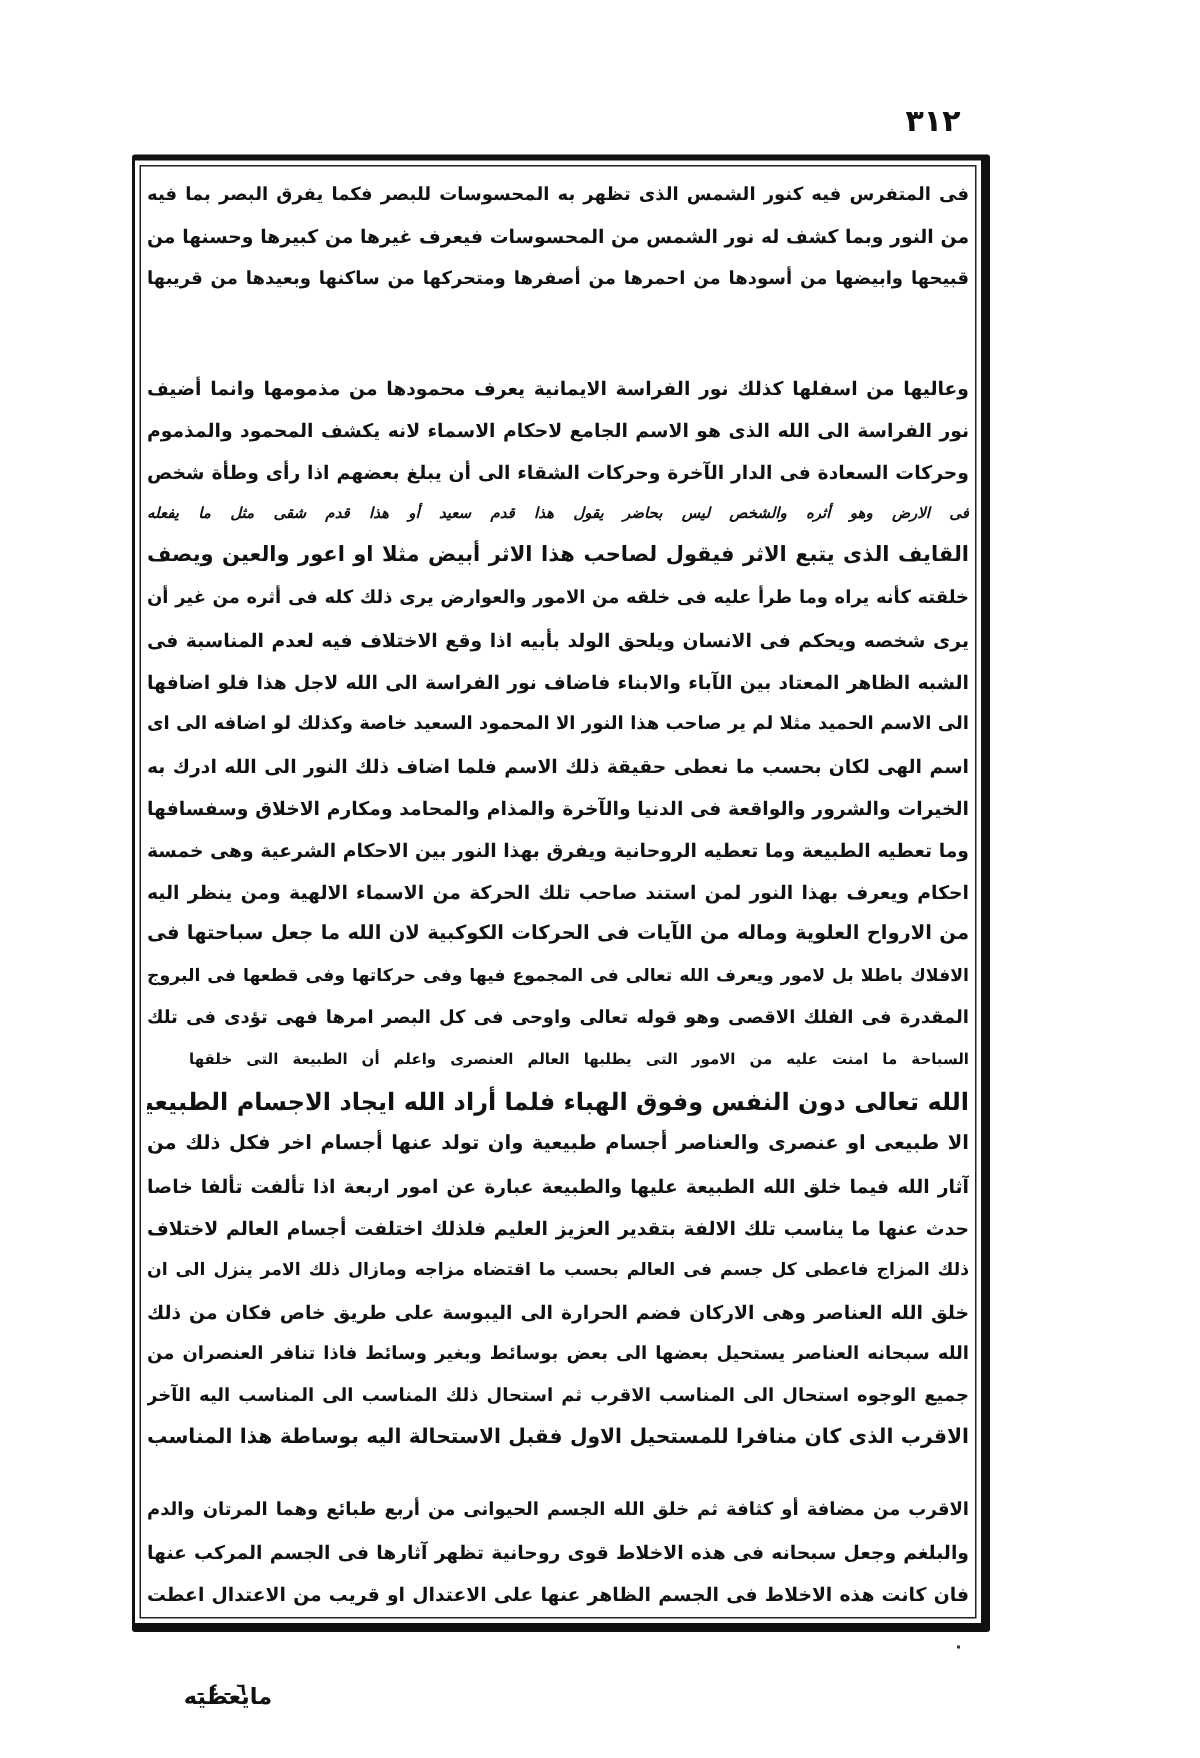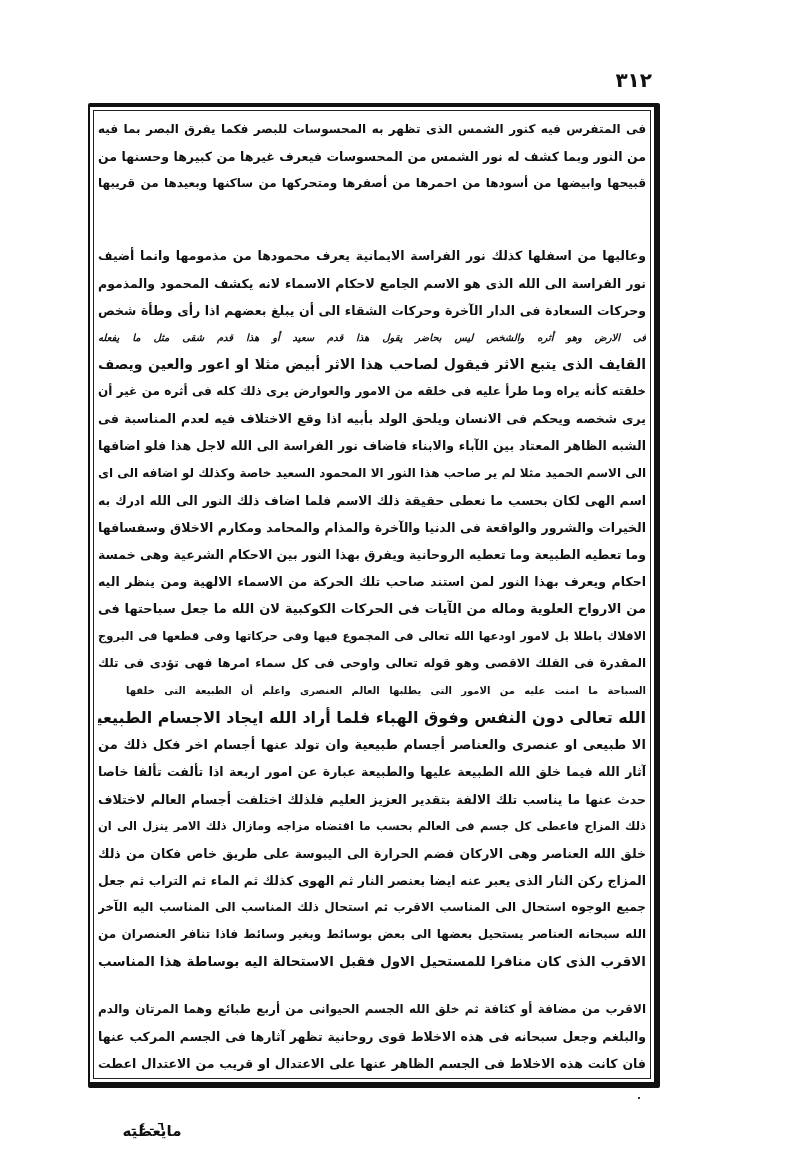--- a/index.html
+++ b/index.html
@@ -1,27 +1,27 @@
 <!DOCTYPE html>
 <html><head>
   <meta charset="utf-8">
   <style>
     html, body { margin: 0; padding: 0; background: #ffffff; }
     body { width: 800px; height: 1172px; position: relative; overflow: hidden;
            font-family: "DejaVu Sans", sans-serif; color: #111; }
-    .page-number { position: absolute; top: 68px; left: 592px; width: 60px; 
+    .page-number { position: absolute; top: 68px; left: 592px; width: 60px; text-align: center;
                    font-family: "DejaVu Sans", sans-serif; font-weight: bold; font-size: 20px; direction: rtl; }
     .frame { position: absolute; left: 88px; top: 103px; width: 572px; height: 985px;
              border-top: 4px solid #111; border-left: 2px solid #111;
              border-right: 6px solid #111; border-bottom: 6px solid #111; box-sizing: border-box;
              border-radius: 2px; }
     .frame-inner { position: absolute; left: 3px; top: 3px; right: 3px; bottom: 3px;
                    border: 1px solid #222; }
     .text-block { position: absolute; left: 8px; right: 8px; top: 8px; bottom: 6px;
-                  direction: rtl; display: flex; flex-direction: column; justify-content: center; }
+                  direction: rtl; display: flex; flex-direction: column; justify-content: flex-end; }
     .line { font-family: "DejaVu Sans", sans-serif; font-size: 16.5px; line-height: 38px; height: 38px;
             white-space: nowrap; overflow: hidden; text-align: justify; text-align-last: justify;
             font-weight: bold; letter-spacing: -0.3px; }
     .catchword { position: absolute; top: 1098px; left: 112px; width: 80px; direction: rtl; text-align: center;
                  font-family: "DejaVu Sans", sans-serif; font-weight: bold; font-size: 15px; margin-top: 24px; }
     .signature { position: absolute; top: 1120px; left: 118px; width: 60px; text-align: center;
                  font-size: 11px; font-weight: bold; direction: rtl; letter-spacing: 4px; }
     .speck { position: absolute; top: 1097px; left: 638px; width: 2px; height: 2px; background: #333; }
   </style>
 </head>
@@ -42,32 +42,31 @@
       <div class="line" style="height: 29px; line-height: 29px; font-size: 14px;">القايف الذى يتبع الاثر فيقول لصاحب هذا الاثر أبيض مثلا او اعور والعين ويصف</div>
       <div class="line" style="height: 29px; line-height: 29px; font-size: 12px;">خلقته كأنه يراه وما طرأ عليه فى خلقه من الامور والعوارض يرى ذلك كله فى أثره من غير أن</div>
       <div class="line" style="height: 29px; line-height: 29px; font-size: 12.5px;">يرى شخصه ويحكم فى الانسان ويلحق الولد بأبيه اذا وقع الاختلاف فيه لعدم المناسبة فى</div>
       <div class="line" style="height: 29px; line-height: 29px; font-size: 12.5px;">الشبه الظاهر المعتاد بين الآباء والابناء فاضاف نور الفراسة الى الله لاجل هذا فلو اضافها</div>
       <div class="line" style="height: 29px; line-height: 29px; font-size: 12px;">الى الاسم الحميد مثلا لم ير صاحب هذا النور الا المحمود السعيد خاصة وكذلك لو اضافه الى اى</div>
       <div class="line" style="height: 29px; line-height: 29px; font-size: 12.5px;">اسم الهى لكان بحسب ما نعطى حقيقة ذلك الاسم فلما اضاف ذلك النور الى الله ادرك به</div>
       <div class="line" style="height: 29px; line-height: 29px; font-size: 12.5px;">الخيرات والشرور والواقعة فى الدنيا والآخرة والمذام والمحامد ومكارم الاخلاق وسفسافها</div>
       <div class="line" style="height: 29px; line-height: 29px; font-size: 12.5px;">وما تعطيه الطبيعة وما تعطيه الروحانية ويفرق بهذا النور بين الاحكام الشرعية وهى خمسة</div>
       <div class="line" style="height: 29px; line-height: 29px; font-size: 12.5px;">احكام ويعرف بهذا النور لمن استند صاحب تلك الحركة من الاسماء الالهية ومن ينظر اليه</div>
       <div class="line" style="height: 29px; line-height: 29px; font-size: 13px;">من الارواح العلوية وماله من الآيات فى الحركات الكوكبية لان الله ما جعل سباحتها فى</div>
-      <div class="line" style="height: 29px; line-height: 29px; font-size: 11.5px;">الافلاك باطلا بل لامور اودعها الله تعالى فى المجموع فيها وفى حركاتها وفى قطعها فى البروج</div>
-      <div class="line" style="height: 29px; line-height: 29px; font-size: 12px;">المقدرة فى الفلك الاقصى وهو قوله تعالى واوحى فى كل سماء امرها فهى تؤدى فى تلك</div>
+      <div class="line" style="height: 29px; line-height: 29px; font-size: 11.5px;">الافلاك باطلا بل لامور ويعرف الله تعالى فى المجموع فيها وفى حركاتها وفى قطعها فى البروج</div>
+      <div class="line" style="height: 29px; line-height: 29px; font-size: 12px;">المقدرة فى الفلك الاقصى وهو قوله تعالى واوحى فى كل البصر امرها فهى تؤدى فى تلك</div>
       <div class="line" style="height: 29px; line-height: 29px; font-size: 10px; margin-left: 28px;">السباحة ما امنت عليه من الامور التى يطلبها العالم العنصرى واعلم أن الطبيعة التى خلقها</div>
       <div class="line" style="height: 29px; line-height: 29px; font-size: 16px;">الله تعالى دون النفس وفوق الهباء فلما أراد الله ايجاد الاجسام الطبيعية وما ثم عندنا جسم</div>
       <div class="line" style="height: 29px; line-height: 29px; font-size: 13px;">الا طبيعى او عنصرى والعناصر أجسام طبيعية وان تولد عنها أجسام اخر فكل ذلك من</div>
       <div class="line" style="height: 29px; line-height: 29px; font-size: 12.5px;">آثار الله فيما خلق الله الطبيعة عليها والطبيعة عبارة عن امور اربعة اذا تألفت تألفا خاصا</div>
       <div class="line" style="height: 29px; line-height: 29px; font-size: 12.5px;">حدث عنها ما يناسب تلك الالفة بتقدير العزيز العليم فلذلك اختلفت أجسام العالم لاختلاف</div>
       <div class="line" style="height: 29px; line-height: 29px; font-size: 11.5px;">ذلك المزاج فاعطى كل جسم فى العالم بحسب ما اقتضاه مزاجه ومازال ذلك الامر ينزل الى ان</div>
       <div class="line" style="height: 29px; line-height: 29px; font-size: 12.5px;">خلق الله العناصر وهى الاركان فضم الحرارة الى اليبوسة على طريق خاص فكان من ذلك</div>
-      <div class="line" style="height: 29px; line-height: 29px; font-size: 12.5px;">المزاج ركن النار الذى يعبر عنه ايضا بعنصر النار ثم الهوى كذلك ثم الماء ثم التراب ثم جعل</div>
+      <div class="line" style="height: 29px; line-height: 29px; font-size: 12px;">الله سبحانه العناصر يستحيل بعضها الى بعض بوسائط وبغير وسائط فاذا تنافر العنصران من</div>
       <div class="line" style="height: 29px; line-height: 29px; font-size: 12px;">جميع الوجوه استحال الى المناسب الاقرب ثم استحال ذلك المناسب الى المناسب اليه الآخر</div>
-      <div class="line" style="height: 29px; line-height: 29px; font-size: 12px;">الله سبحانه العناصر يستحيل بعضها الى بعض بوسائط وبغير وسائط فاذا تنافر العنصران من</div>
       <div class="line" style="height: 29px; line-height: 29px; font-size: 13.5px;">الاقرب الذى كان منافرا للمستحيل الاول فقبل الاستحالة اليه بوساطة هذا المناسب</div>
       <div class="line" style="height: 29px; line-height: 29px; font-size: 12px; margin-top: 20px;">الاقرب من مضافة أو كثافة ثم خلق الله الجسم الحيوانى من أربع طبائع وهما المرتان والدم</div>
       <div class="line" style="height: 29px; line-height: 29px; font-size: 12.5px;">والبلغم وجعل سبحانه فى هذه الاخلاط قوى روحانية تظهر آثارها فى الجسم المركب عنها</div>
       <div class="line" style="height: 29px; line-height: 29px; font-size: 12.5px;">فان كانت هذه الاخلاط فى الجسم الظاهر عنها على الاعتدال او قريب من الاعتدال اعطت</div>
     </div>
 </div>
 
 <div class="catchword">مايعطيه</div>
 <div class="signature">٦ ـ ٤ ـ</div>
 <div class="speck"></div>

